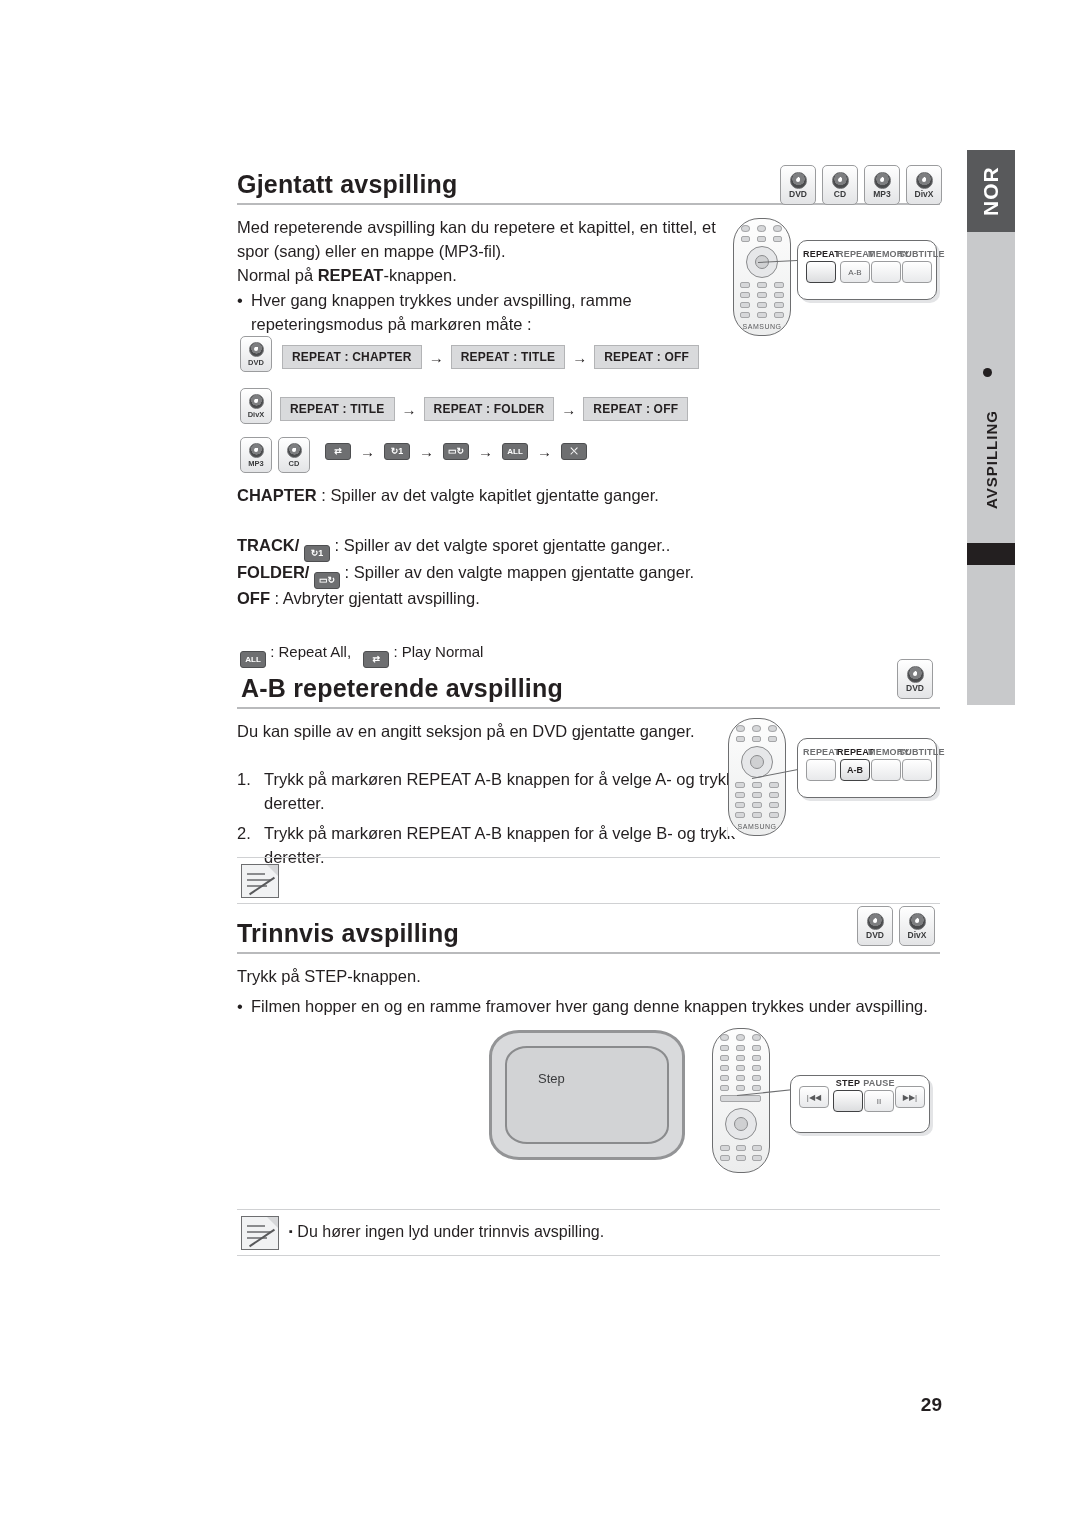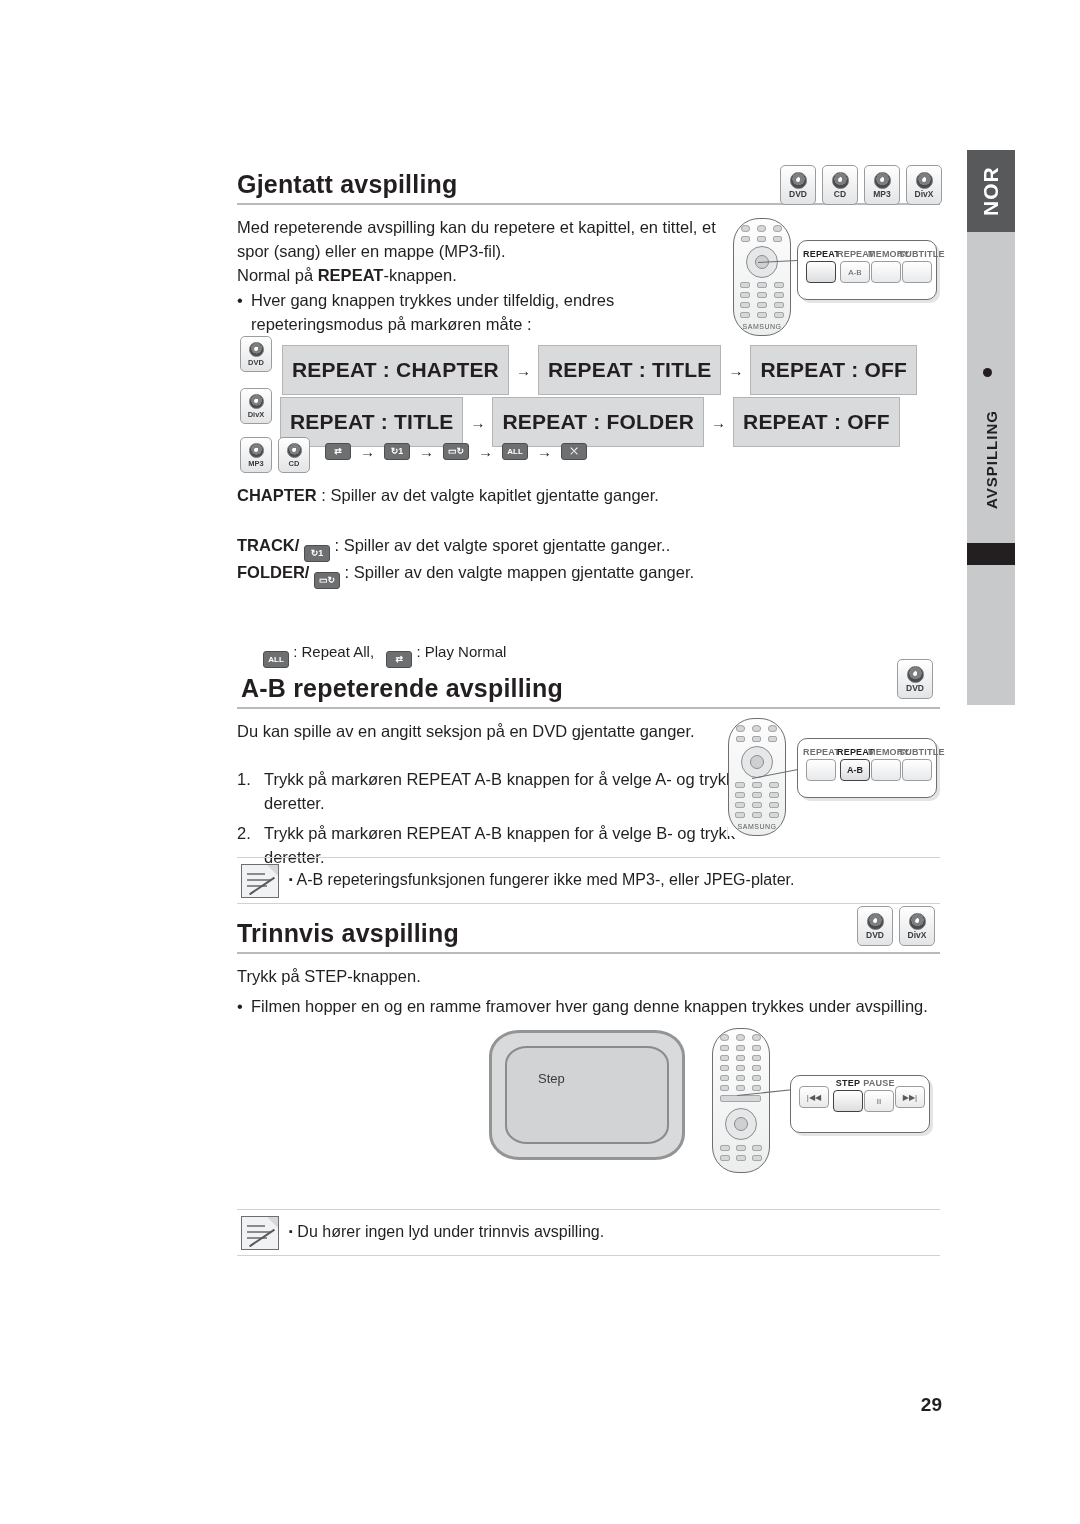--- a/index.html
+++ b/index.html
@@ -86,21 +86,21 @@
   }
 
   
   .p {
     position: absolute;
     font-size: 16.5px;
     line-height: 24px;
     color: #231f20;
   }
   .p b { font-weight: bold; }
-  .small { font-size: 15px; margin-left: 23px; }
+  .small { font-size: 15px; }
 
   
   .badge-group { position: absolute; display: flex; gap: 6px; }
   .badge {
     width: 36px; height: 40px;
     border: 1px solid #9b9c9e;
     border-radius: 5px;
     background: linear-gradient(#ffffff, #e3e4e6);
     display: flex; flex-direction: column;
     align-items: center; justify-content: center;
@@ -124,22 +124,22 @@
   }
   .badge-sm { width: 32px; height: 36px; }
   .badge-sm .disc { width: 15px; height: 15px; }
   .badge-sm .lbl { font-size: 7.5px; }
 
   
   .chiprow { position: absolute; display: flex; align-items: center; gap: 7px; }
   .chip {
     background: #d9dadc;
     border: 1px solid #b3b4b6;
-    padding: 12px 9px;
-    font-size: 21px; font-weight: bold;
+    padding: 4px 9px;
+    font-size: 12px; font-weight: bold;
     color: #231f20;
     letter-spacing: 0.2px;
     white-space: nowrap;
   }
   .arrow { font-size: 15px; color: #231f20; }
 
   
   .gly {
     display: inline-block;
     vertical-align: -5px;
@@ -321,21 +321,21 @@
 
   <div class="p" style="left:237px; top:215px; width:480px;">
     <span>Med repeterende avspilling kan du repetere et kapittel, en tittel, et</span><br>
     <span>spor (sang) eller en mappe (MP3-fil).</span><br>
     <span>Normal på </span><b>REPEAT</b><span>-knappen.</span>
   </div>
 
   <div class="p" style="left:237px; top:288px; width:500px;">
     <span style="position:absolute; left:0;">•</span>
     <span style="display:inline-block; margin-left:14px;">
-      <span>Hver gang knappen trykkes under tilfeldig, endres</span><br>
+      <span>Hver gang knappen trykkes under avspilling, ramme</span><br>
       <span>repeteringsmodus på markøren måte :</span>
     </span>
   </div>
 
   <div class="badge-group" style="left:240px; top:336px;">
     <div class="badge badge-sm">
       <div class="disc"></div>
       <div class="lbl">DVD</div>
     </div>
   </div>
@@ -386,20 +386,23 @@
   <div class="p" style="left:237px; top:483px; width:700px;">
     <b>CHAPTER</b><span> : Spiller av det valgte kapitlet gjentatte ganger.</span>
   </div>
   <div class="p" style="left:237px; top:533px; width:700px;">
     <b>TRACK/</b>
     <span class="gly gly-track">↻1</span><span> : Spiller av det valgte sporet gjentatte ganger..</span>
   </div>
   <div class="p" style="left:237px; top:560px; width:700px;">
     <b>FOLDER/</b>
     <span class="gly gly-folder">▭↻</span><span> : Spiller av den valgte mappen gjentatte ganger.</span>
+  </div>
+  <div class="p" style="left:237px; top:586px; width:700px;">
+    <b>OFF</b><span> : Avbryter gjentatt avspilling.</span>
   </div>
   <div class="p small" style="left:240px; top:640px; width:500px;">
     <span class="gly gly-all">ALL</span><span> : Repeat All,</span>
     <span class="gly gly-rpt" style="margin-left:8px;">⇄</span><span> : Play Normal</span>
   </div>
 
   <div class="remote" style="left:733px; top:218px; width:58px; height:118px;">
     <div class="body"></div>
     <div class="btn rnd" style="left:8px; top:7px; width:9px; height:7px;"></div>
     <div class="btn rnd" style="left:24px; top:7px; width:9px; height:7px;"></div>
@@ -515,24 +518,20 @@
     </div>
   </div>
 
   <div class="rule-thin" style="left:237px; top:857px; width:703px;"></div>
   <div class="note-icon" style="left:241px; top:864px;">
     <div class="fold"></div>
     <div class="ln" style="top:8px; width:18px;"></div>
     <div class="ln" style="top:14px; width:24px;"></div>
     <div class="ln" style="top:20px; width:20px;"></div>
     <div class="pen"></div>
-  </div>
-  <div class="note-text" style="left:289px; top:871px; width:640px;">
-    <span class="sq">▪</span>
-    <span>A-B repeteringsfunksjonen fungerer ikke med MP3-, eller JPEG-plater.</span>
   </div>
   <div class="rule-thin" style="left:237px; top:903px; width:703px;"></div>
 
   <h1 class="sec" style="left:237px; top:919px;">Trinnvis avspilling</h1>
   <div class="rule" style="left:237px; top:952px; width:703px;"></div>
   <div class="badge-group" style="left:857px; top:906px;">
     <div class="badge">
       <div class="disc"></div>
       <div class="lbl">DVD</div>
     </div>

